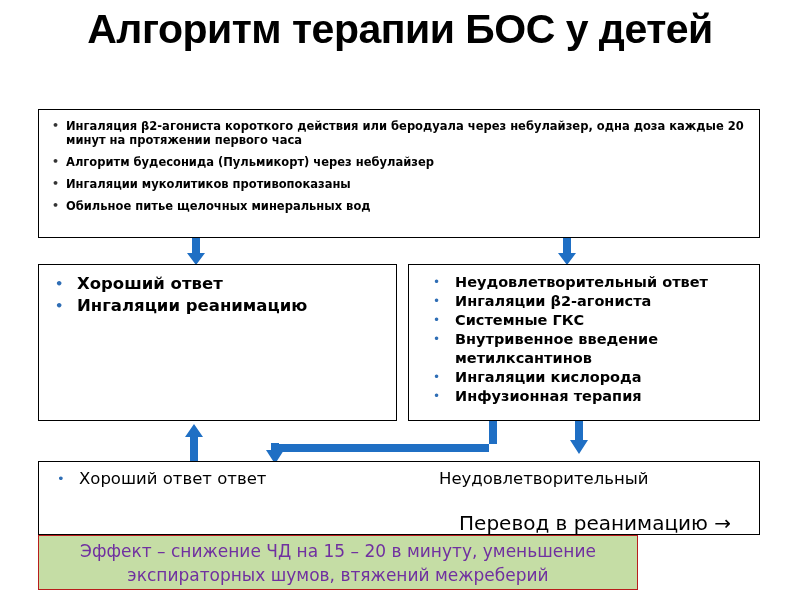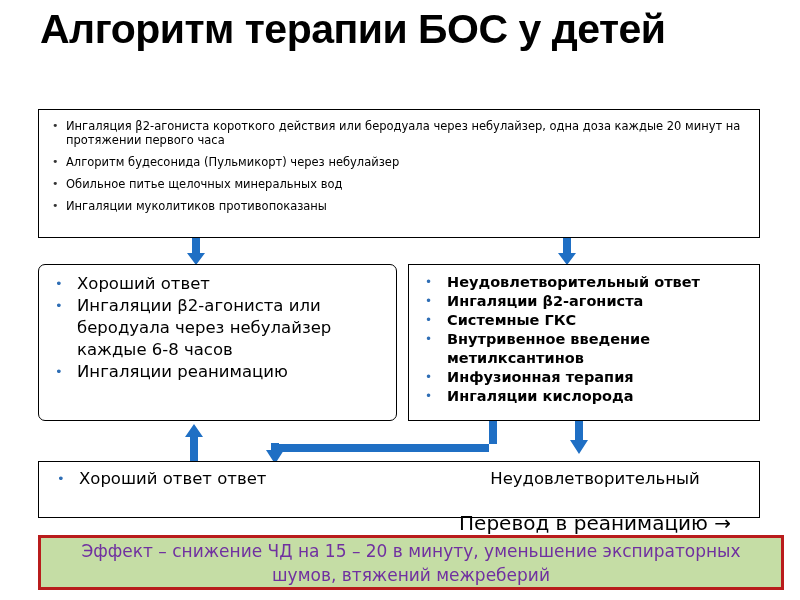--- a/index.html
+++ b/index.html
@@ -22,20 +22,21 @@
     width: 800px;
     height: 600px;
   }
 
   
   .title {
     position: absolute;
     left: 40px;
     top: 6px;
     width: 720px;
+    text-align: center;
     font-family: "Liberation Sans", sans-serif;
     font-weight: bold;
     font-size: 41px;
     line-height: 47px;
     letter-spacing: -0.5px;
     color: #000000;
   }
 
   
   .box {
@@ -48,20 +49,21 @@
   
   ul.blist {
     list-style: none;
     margin: 0;
     padding: 0;
   }
   ul.blist > li {
     position: relative;
     padding-left: 18px;
     margin: 0;
+    font-weight: bold;
   }
   ul.blist > li::before {
     content: "\2022";
     position: absolute;
     left: 3px;
     top: 0;
   }
 
   
   #box-top {
@@ -86,21 +88,20 @@
     color: #333333;
   }
 
   
   #box-good {
     left: 38px;
     top: 264px;
     width: 359px;
     height: 157px;
     padding: 8px 6px 0 8px;
-    border-radius: 7px;
   }
   #box-good ul.blist {
     font-family: "DejaVu Sans", sans-serif;
     font-size: 16.5px;
     line-height: 22px;
   }
   #box-good ul.blist > li {
     padding-left: 30px;
     margin-bottom: 0px;
   }
@@ -109,21 +110,21 @@
     font-size: 13px;
     color: #2f6eb5;
   }
 
   
   #box-bad {
     left: 408px;
     top: 264px;
     width: 352px;
     height: 157px;
-    padding: 8px 6px 0 8px;
+    padding: 8px 6px 0 16px;
   }
   #box-bad ul.blist {
     font-family: "DejaVu Sans", sans-serif;
     font-weight: bold;
     font-size: 14.5px;
     line-height: 19px;
   }
   #box-bad ul.blist > li {
     padding-left: 30px;
     margin-bottom: 0px;
@@ -133,21 +134,21 @@
     font-size: 12px;
     font-weight: normal;
     color: #2f6eb5;
   }
 
   
   #box-bottom {
     left: 38px;
     top: 461px;
     width: 722px;
-    height: 57px;
+    height: 74px;
     padding: 0;
   }
   #box-bottom .bb-left {
     position: absolute;
     left: 10px;
     top: 6px;
     width: 330px;
     font-family: "DejaVu Sans", sans-serif;
     font-size: 16.5px;
     line-height: 22px;
@@ -159,44 +160,43 @@
     left: 8px;
     top: 0;
     font-size: 13px;
     color: #2f6eb5;
   }
   #box-bottom .bb-right-1 {
     position: absolute;
     left: 400px;
     top: 6px;
     width: 312px;
-    text-align: center;
     font-family: "DejaVu Sans", sans-serif;
     font-size: 16.5px;
     line-height: 22px;
   }
   #box-bottom .bb-right-2 {
     position: absolute;
     left: 400px;
     top: 50px;
     width: 312px;
     text-align: center;
     font-family: "DejaVu Sans", sans-serif;
     font-size: 20px;
     line-height: 22px;
   }
 
   
   #box-green {
     left: 38px;
     top: 535px;
-    width: 746px;
+    width: 600px;
     height: 55px;
     background: #c5dda5;
-    border: 3px solid #b91c1c;
+    border: 1px solid #b91c1c;
     display: flex;
     align-items: center;
     justify-content: center;
   }
   #box-green .green-text {
     width: 700px;
     text-align: center;
     font-family: "DejaVu Sans", sans-serif;
     font-size: 17px;
     line-height: 24px;
@@ -211,53 +211,52 @@
 <body>
 
 <div class="slide">
 
   <div class="title">Алгоритм терапии БОС у детей</div>
 
   <div class="box" id="box-top">
     <ul class="blist">
       <li>Ингаляция β2-агониста короткого действия или беродуала через небулайзер, одна доза каждые 20 минут на протяжении первого часа</li>
       <li>Алгоритм будесонида (Пульмикорт) через небулайзер</li>
+      <li>Ингаляции муколитиков противопоказаны</li>
       <li>Обильное питье щелочных минеральных вод</li>
-      <li>Ингаляции муколитиков противопоказаны</li>
     </ul>
   </div>
 
   <div class="conn" id="arrow-1" style="left:186px; top:238px;">
     <svg width="20" height="28" viewBox="0 0 20 28" aria-hidden="true">
       <polygon points="6,0 14,0 14,15 19,15 10,27 1,15 6,15" fill="#1f6fc4"></polygon>
     </svg>
   </div>
 
   <div class="conn" id="arrow-2" style="left:557px; top:238px;">
     <svg width="20" height="28" viewBox="0 0 20 28" aria-hidden="true">
       <polygon points="6,0 14,0 14,15 19,15 10,27 1,15 6,15" fill="#1f6fc4"></polygon>
     </svg>
   </div>
 
   <div class="box" id="box-good">
     <ul class="blist">
       <li>Хороший ответ</li>
-      <li>Ингаляции β2-агониста  или беродуала через небулайзер каждые 6-8 часов</li>
       <li>Ингаляции реанимацию</li>
     </ul>
   </div>
 
   <div class="box" id="box-bad">
     <ul class="blist">
       <li>Неудовлетворительный ответ</li>
       <li>Ингаляции β2-агониста</li>
       <li>Системные ГКС</li>
       <li>Внутривенное введение метилксантинов</li>
+      <li>Ингаляции кислорода</li>
       <li>Инфузионная терапия</li>
-      <li>Ингаляции кислорода</li>
     </ul>
   </div>
 
   <div class="conn" id="arrow-3" style="left:184px; top:424px;">
     <svg width="20" height="38" viewBox="0 0 20 38" aria-hidden="true">
       <polygon points="10,0 19,13 14,13 14,38 6,38 6,13 1,13" fill="#1f6fc4"></polygon>
     </svg>
   </div>
 
   <div class="conn" id="arrow-4" style="left:265px; top:421px;">

